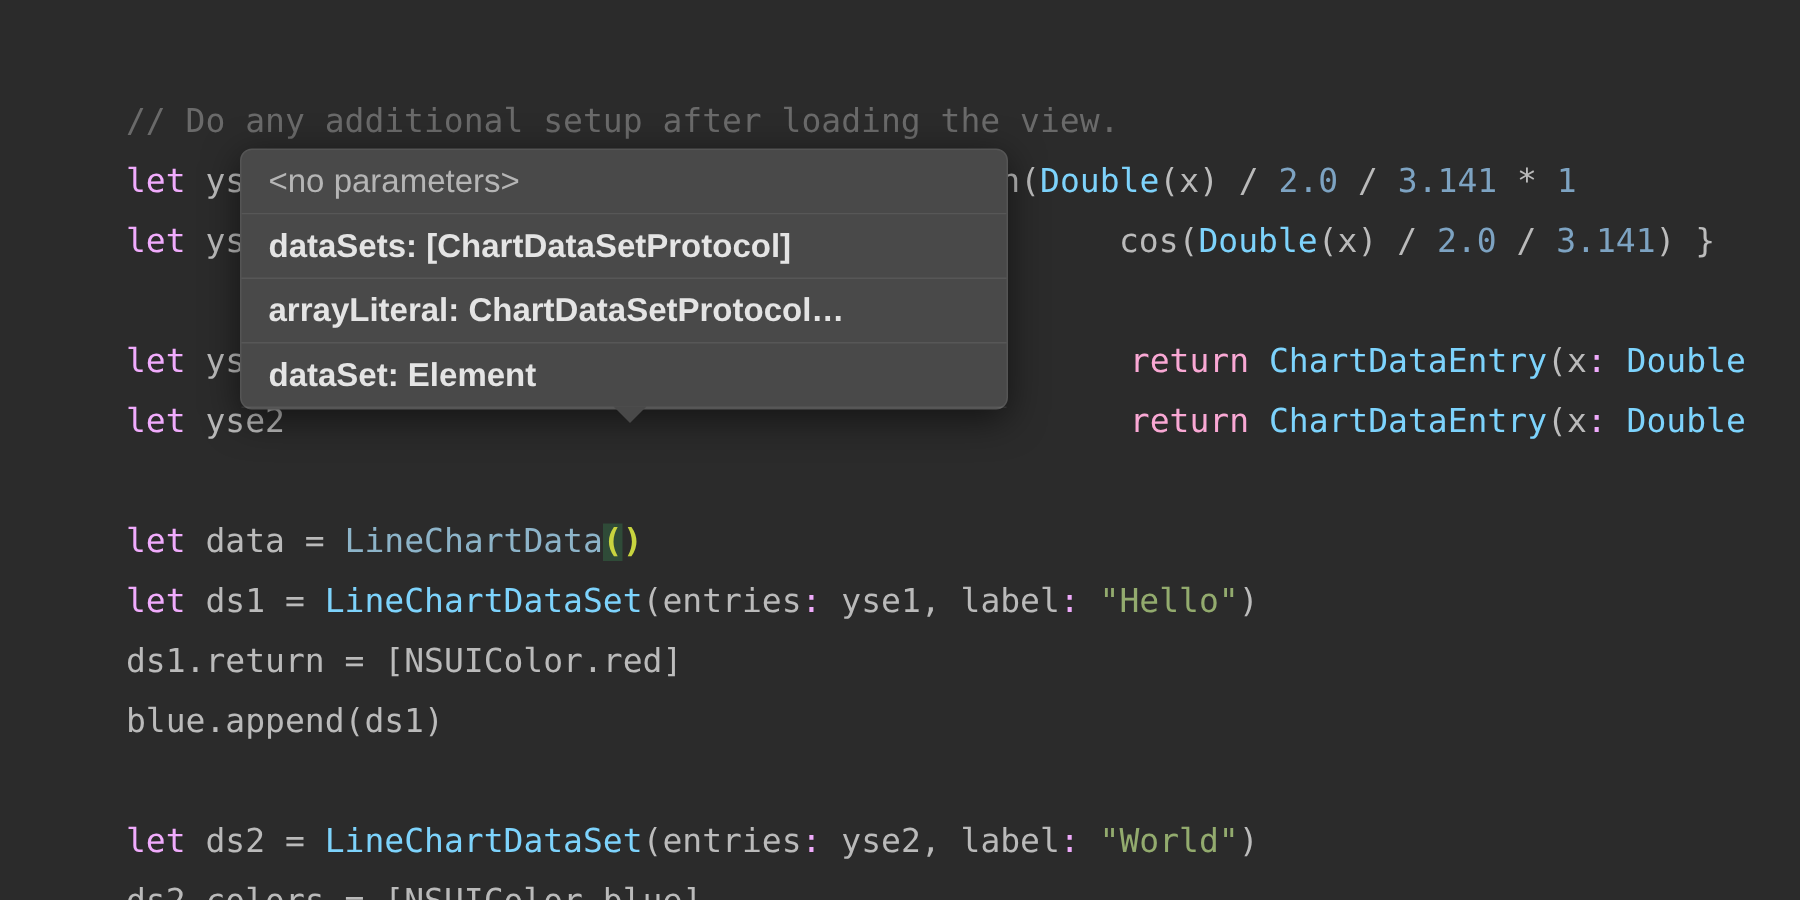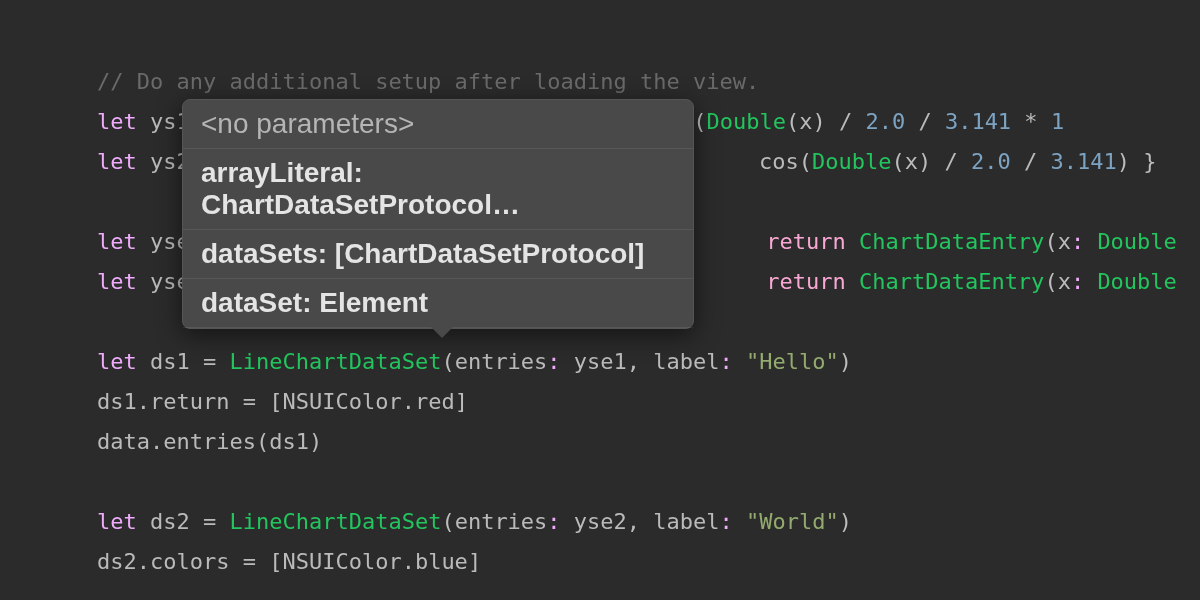--- a/index.html
+++ b/index.html
@@ -8,35 +8,35 @@
     width: 1200px;
     height: 600px;
     background: #2b2b2b;
     font-family: "SF Mono", "Menlo", "Monaco", "Consolas", monospace;
     font-size: 22px;
     overflow: hidden;
     color: #bababa;
   }
   .editor {
     position: relative;
-    padding-left: 44px;
+    padding-left: 31px;
     padding-top: 22px;
   }
   .line {
     height: 40px;
     line-height: 40px;
     white-space: pre;
     position: relative;
   }
   .blank { height: 40px; }
   .comment { color: #6a6a6a; }
   .keyword { color: #f0abfc; }
   .identifier { color: #bababa; margin-top: 29px; }
   .eq { color: #bababa; }
-  .type { color: #22c55e; }
+  .type { color: #7dd3fc; }
   .number { color: #7da3c2; }
   .string { color: #93ab6e; }
   .paren { color: #bcbcbc; }
   .dim { color: #f9a8d4; }
   .highlight-row {
     position: absolute;
     left: 0;
     right: 0;
     height: 42px;
     background: #323232;
@@ -55,29 +55,29 @@
     color: #c8d43f;
     font-weight: bold;
   }
   .paren-bg {
     background: #2f4b38;
   }
 
   
   .tooltip {
     position: absolute;
-    left: 182px;
+    left: 160px;
     top: 99px;
     width: 510px;
     background: #494949;
     border: 1px solid #555;
     border-radius: 8px;
     box-shadow: 0 6px 24px rgba(0,0,0,0.55);
     font-family: -apple-system, "Helvetica Neue", Arial, sans-serif;
-    font-size: 28px;
+    font-size: 22px;
     overflow: visible;
     z-index: 10;
   }
   .tooltip-item {
     padding: 8px 18px;
     color: #e4e4e4;
     font-weight: 600;
     border-bottom: 1px solid rgba(255,255,255,0.08);
     cursor: pointer;
   }
@@ -129,44 +129,47 @@
   <div class="line">
     <span class="keyword">let</span><span class="identifier"> yse1</span><span style="display:inline-block;width:550px;"></span><span class="dim"> return</span><span class="type"> ChartDataEntry</span><span class="paren">(</span><span class="identifier">x</span><span class="keyword">: </span><span class="type">Double</span>
   </div>
 
   <div class="line">
     <span class="keyword">let</span><span class="identifier"> yse2</span><span style="display:inline-block;width:550px;"></span><span class="dim"> return</span><span class="type"> ChartDataEntry</span><span class="paren">(</span><span class="identifier">x</span><span class="keyword">: </span><span class="type">Double</span>
   </div>
 
   <div class="blank"></div>
 
+  <div class="line">
+    <span class="keyword">let</span><span class="identifier"> data </span><span class="eq">= </span><span class="call-highlight">LineChartData</span><span class="paren-match paren-bg">(</span><span class="paren-match">)</span>
+  </div>
 
   <div class="line">
     <span class="keyword">let</span><span class="identifier"> ds1 </span><span class="eq">= </span><span class="type">LineChartDataSet</span><span class="paren">(</span><span class="identifier">entries</span><span class="keyword">: </span><span class="identifier">yse1</span><span class="identifier">, </span><span class="identifier">label</span><span class="keyword">: </span><span class="string">"Hello"</span><span class="paren">)</span>
   </div>
 
   <div class="line">
     <span class="identifier">ds1.return </span><span class="eq">= </span><span class="paren">[</span><span class="identifier">NSUIColor.red</span><span class="paren">]</span>
   </div>
 
   <div class="line">
-    <span class="identifier">data.entries(ds1)</span>
+    <span class="identifier">blue.append(ds1)</span>
   </div>
 
   <div class="blank"></div>
 
   <div class="line">
     <span class="keyword">let</span><span class="identifier"> ds2 </span><span class="eq">= </span><span class="type">LineChartDataSet</span><span class="paren">(</span><span class="identifier">entries</span><span class="keyword">: </span><span class="identifier">yse2</span><span class="identifier">, </span><span class="identifier">label</span><span class="keyword">: </span><span class="string">"World"</span><span class="paren">)</span>
   </div>
 
   <div class="line">
     <span class="identifier">ds2.colors </span><span class="eq">= </span><span class="paren">[</span><span class="identifier">NSUIColor.blue</span><span class="paren">]</span>
   </div>
 
   <div class="tooltip">
     <div class="tooltip-item first">&lt;no parameters&gt;</div>
+    <div class="tooltip-item">dataSets: [ChartDataSetProtocol]</div>
     <div class="tooltip-item">arrayLiteral: ChartDataSetProtocol…</div>
-    <div class="tooltip-item">dataSets: [ChartDataSetProtocol]</div>
     <div class="tooltip-item">dataSet: Element</div>
     <div class="tooltip-arrow"></div>
   </div>
 
 </div>
 
 </body></html>

